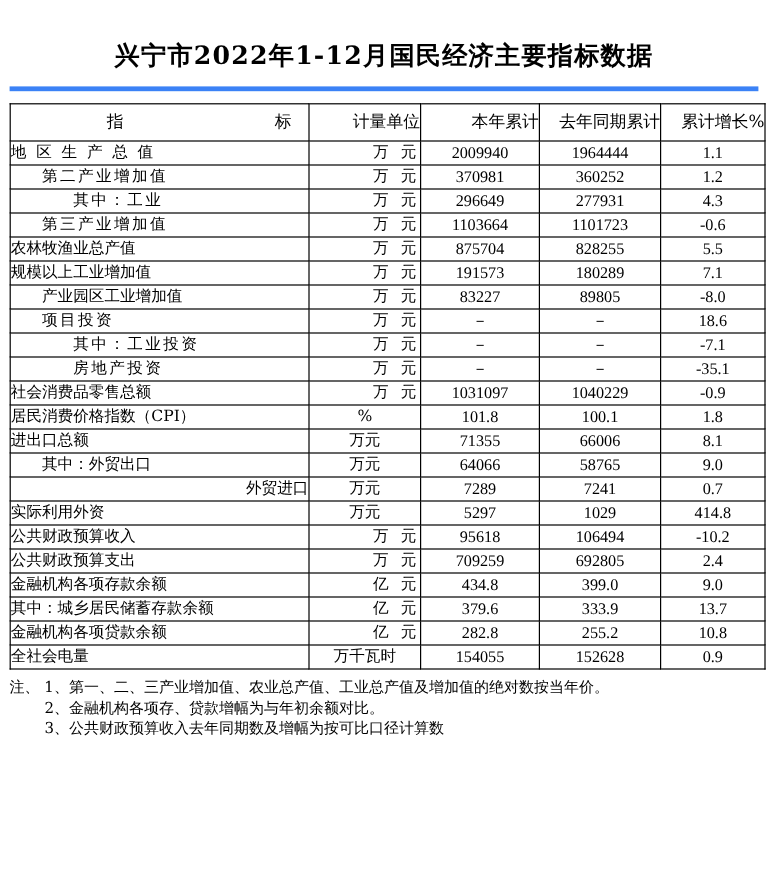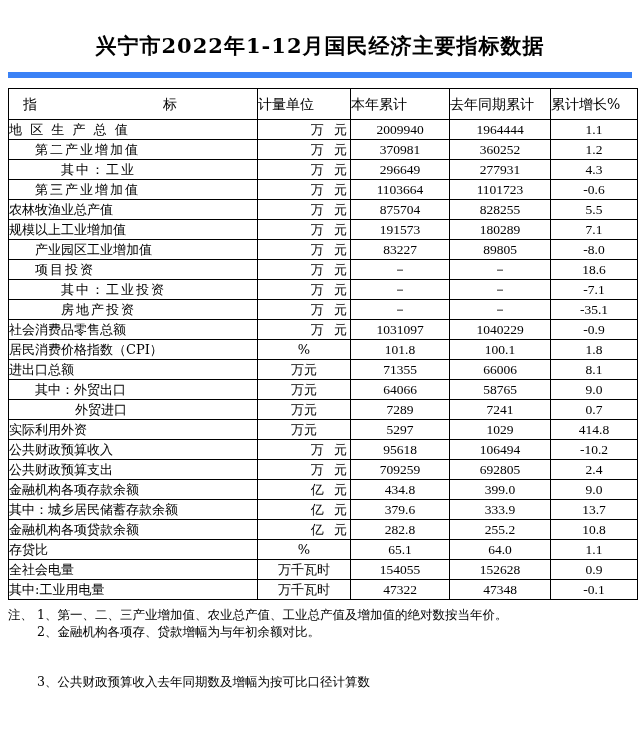--- a/index.html
+++ b/index.html
@@ -18,21 +18,21 @@
     position: relative;
     width: 640px;
     height: 736px;
     box-sizing: border-box;
     padding: 0 8px;
   }
   .title-box {
     margin: 22px 0 0 0;
     padding: 10px 0 12px 0;
     text-align: center;
-    border-bottom: 6px solid #3b82f6;
+    border-bottom: 4px solid #3b82f6;
   }
   .title-box .title {
     font-family: "DejaVu Serif", "Liberation Serif", serif;
     font-weight: bold;
     font-size: 21px;
     letter-spacing: 1px;
     color: #000;
   }
   table.data {
     margin-top: 10px;
@@ -43,21 +43,21 @@
   }
   table.data th, table.data td {
     border: 1px solid #000;
     padding: 0;
     height: 19px;
     line-height: 19px;
     vertical-align: middle;
   }
   table.data thead th {
     font-weight: normal;
-    text-align: left;
+    text-align: right;
     height: 30px;
     line-height: 30px;
     font-size: 14px;
     font-family: "DejaVu Serif", "Liberation Serif", serif;
   }
   th.c-ind { width: 248px; }
   th.c-unit { width: 92px; margin-top: 28px; }
   th.c-cur { width: 98px; }
   th.c-prev { width: 100px; }
   th.c-growth { width: 86px; }
@@ -70,41 +70,41 @@
     text-align: left;
     padding-left: 6px;
     font-family: "DejaVu Serif", "Liberation Serif", serif;
     font-size: 13px;
     white-space: nowrap;
     overflow: hidden;
   }
   td.ind.sp1 { letter-spacing: 2px; }
   td.ind.lvl1 { padding-left: 26px; }
   td.ind.lvl2 { padding-left: 52px; }
-  td.ind.lvl3 { padding-left: 66px; }
+  td.ind.lvl3 { padding-left: 66px; text-align: right; }
   td.unit, td.num {
     text-align: center;
     font-family: "DejaVu Serif", "Liberation Serif", serif;
     font-size: 13px;
   }
   td.unit.wide { letter-spacing: 3px; text-align: right; }
   td.num {
     font-family: "Liberation Serif", "DejaVu Serif", serif;
     font-size: 13.5px;
   }
   .notes {
     margin-top: 6px;
     font-family: "DejaVu Serif", "Liberation Serif", serif;
     font-size: 12.5px;
     line-height: 17px;
   }
   .notes div { white-space: nowrap; }
   .notes .n1 { text-indent: 0; }
   .notes .n2 { padding-left: 29px; }
-  .notes .n3 { padding-left: 29px; margin-top: 33px; }
+  .notes .n3 { padding-left: 29px; }
 </style>
 </head>
 <body>
 
 <div class="page">
 
   <div class="title-box">
     <span class="title">兴宁市2022年1-12月国民经济主要指标数据</span>
   </div>
 
@@ -260,40 +260,26 @@
           <td class="num">13.7</td>
         </tr>
         <tr>
           <td class="ind lvl0">金融机构各项贷款余额</td>
           <td class="unit wide">亿  元</td>
           <td class="num">282.8</td>
           <td class="num">255.2</td>
           <td class="num">10.8</td>
         </tr>
         <tr>
-          <td class="ind lvl0">存贷比</td>
-          <td class="unit">%</td>
-          <td class="num">65.1</td>
-          <td class="num">64.0</td>
-          <td class="num">1.1</td>
-        </tr>
-        <tr>
           <td class="ind lvl0">全社会电量</td>
           <td class="unit">万千瓦时</td>
           <td class="num">154055</td>
           <td class="num">152628</td>
           <td class="num">0.9</td>
         </tr>
-        <tr>
-          <td class="ind lvl0">其中:工业用电量</td>
-          <td class="unit">万千瓦时</td>
-          <td class="num">47322</td>
-          <td class="num">47348</td>
-          <td class="num">-0.1</td>
-        </tr>
       </tbody>
   </table>
 
   <div class="notes">
     <div class="n1">注、 1、第一、二、三产业增加值、农业总产值、工业总产值及增加值的绝对数按当年价。</div>
     <div class="n2">2、金融机构各项存、贷款增幅为与年初余额对比。</div>
     <div class="n3">3、公共财政预算收入去年同期数及增幅为按可比口径计算数</div>
   </div>
 
 </div>

